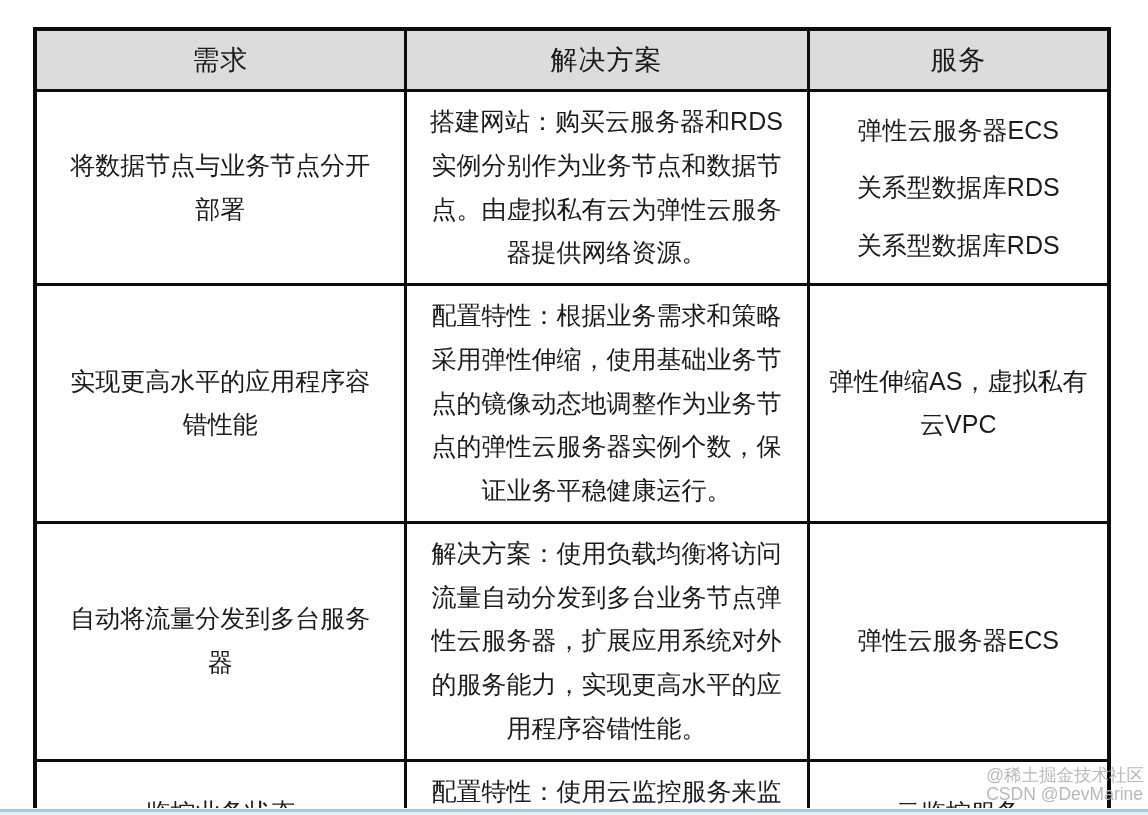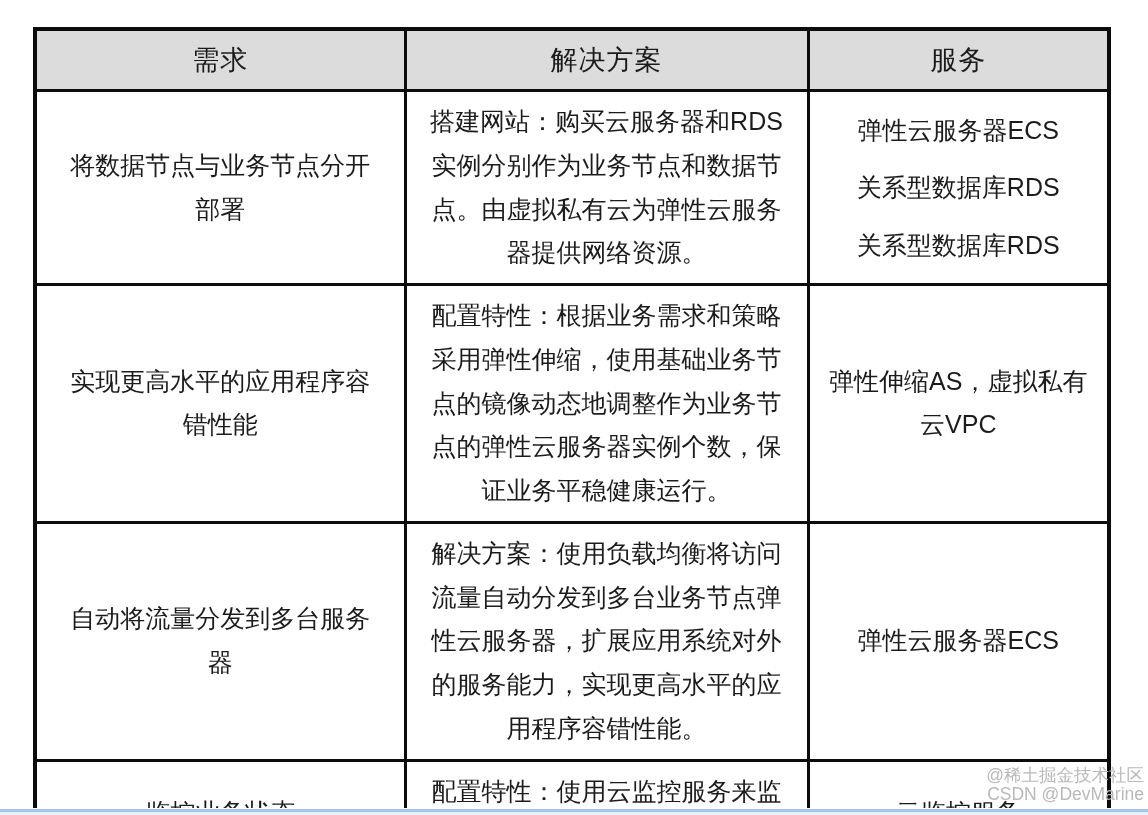--- a/index.html
+++ b/index.html
@@ -59,21 +59,21 @@
     display: flex;
     flex-direction: column;
     gap: 25px;
     align-items: center;
   }
   .service-line { line-height: 1.3; }
   .watermark {
     position: absolute;
     right: 4px;
     bottom: 11px;
-    text-align: right;
+    text-align: left;
     color: #b9b9b9;
     font-size: 17.5px;
     line-height: 1.08;
     z-index: 5;
     pointer-events: none;
   }
   .bottom-strip {
     position: absolute;
     left: 0;
     bottom: 0;

